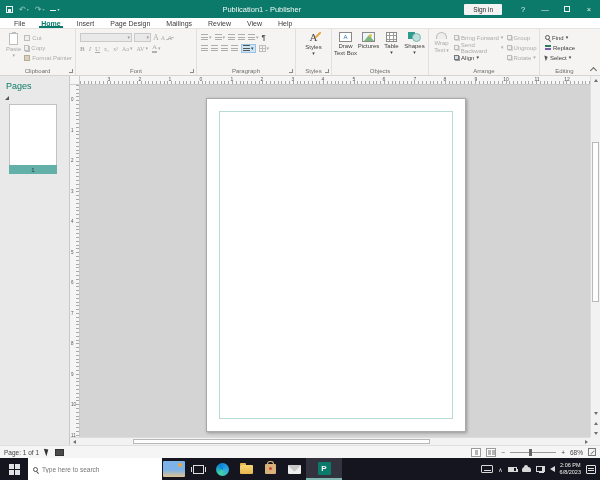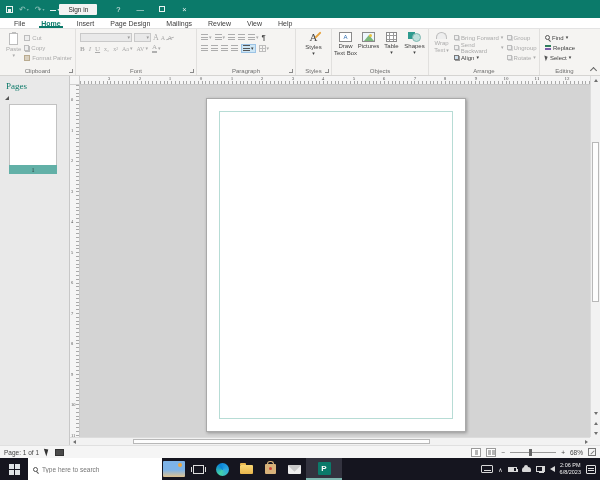--- a/index.html
+++ b/index.html
@@ -98,21 +98,21 @@
   
   .edit-col { display:flex; flex-direction:column; gap:1px; padding:4px 0 0 5px; }
   .mag-ic { display:inline-block; width:5px; height:5px; border:1px solid #555; border-radius:50%; position:relative; }
   .mag-ic::after { content:""; position:absolute; right:-2px; bottom:-2px; width:3px; height:1px; background:#555; transform:rotate(45deg); }
   .repl-ic { display:inline-block; width:6px; height:5px; background:linear-gradient(#2e7d5b,#2e7d5b) top left/6px 2px no-repeat, linear-gradient(#7a5ba8,#7a5ba8) bottom left/6px 2px no-repeat; }
   .sel-ic { display:inline-block; width:0; height:0; border-left:3px solid #555; border-top:2px solid transparent; border-bottom:4px solid transparent; transform:rotate(-15deg); }
   .ribbon-collapse { position:absolute; right:4px; bottom:4px; width:5px; height:5px; }
   .ribbon-collapse::before { content:""; position:absolute; left:0; top:2px; width:4px; height:4px; border-left:1px solid #666; border-top:1px solid #666; transform:rotate(45deg); }
 
   
-  .main { position:absolute; top:76px; left:0; width:600px; height:369px;font-family:Liberation Serif, serif; }
+  .main { position:absolute; top:76px; left:0; width:600px; height:369px; }
   .pages { position:absolute; left:0; top:0; width:70px; height:100%; background:#e9e9e9; border-right:1px solid #c8c8c8; }
   .pages-title { color:#0e7a6a; font-size:9px; padding:5px 0 0 6px; }
   .pages-collapse { position:absolute; left:5px; top:20px; width:0; height:0; border-right:4px solid #555; border-top:4px solid transparent; }
   .thumb-wrap { position:absolute; left:9px; top:28px; width:48px; }
   .thumb-page { width:48px; height:61px; background:#fff; border:1px solid #c2c2c2; border-bottom:none; }
   .thumb-bar { width:48px; height:9px; background:#62b0a7; color:#2c3a38; font-size:6px; display:flex; align-items:center; justify-content:center; }
 
   .canvas { position:absolute; left:70px; top:0; right:0; height:100%; background:#d4d4d4; }
   .ruler-corner { position:absolute; left:0; top:0; width:10px; height:9px; background:#f5f5f5; border-right:1px solid #cfcfcf; border-bottom:1px solid #cfcfcf; }
   .hruler { position:absolute; left:10px; top:0; right:10px; height:9px; background:#f5f5f5; border-bottom:1px solid #c9c9c9; }
@@ -207,20 +207,21 @@
         </span>
       <span class="qat-btn dim">
           <span>↷</span>
           <span class="qcaret">▾</span>
         </span>
       <span class="qat-btn">
           <span class="qat-custom-shape"></span>
           <span class="qcaret">▾</span>
         </span>
     </div>
+    <div class="title">Publication1 - Publisher</div>
     <div class="tb-right">
       <span class="signin">Sign in</span>
       <span class="tb-btn">?</span>
       <span class="tb-btn">—</span>
       <span class="tb-btn">
           <span class="max-shape"></span>
         </span>
       <span class="tb-btn">×</span>
     </div>
   </div>

